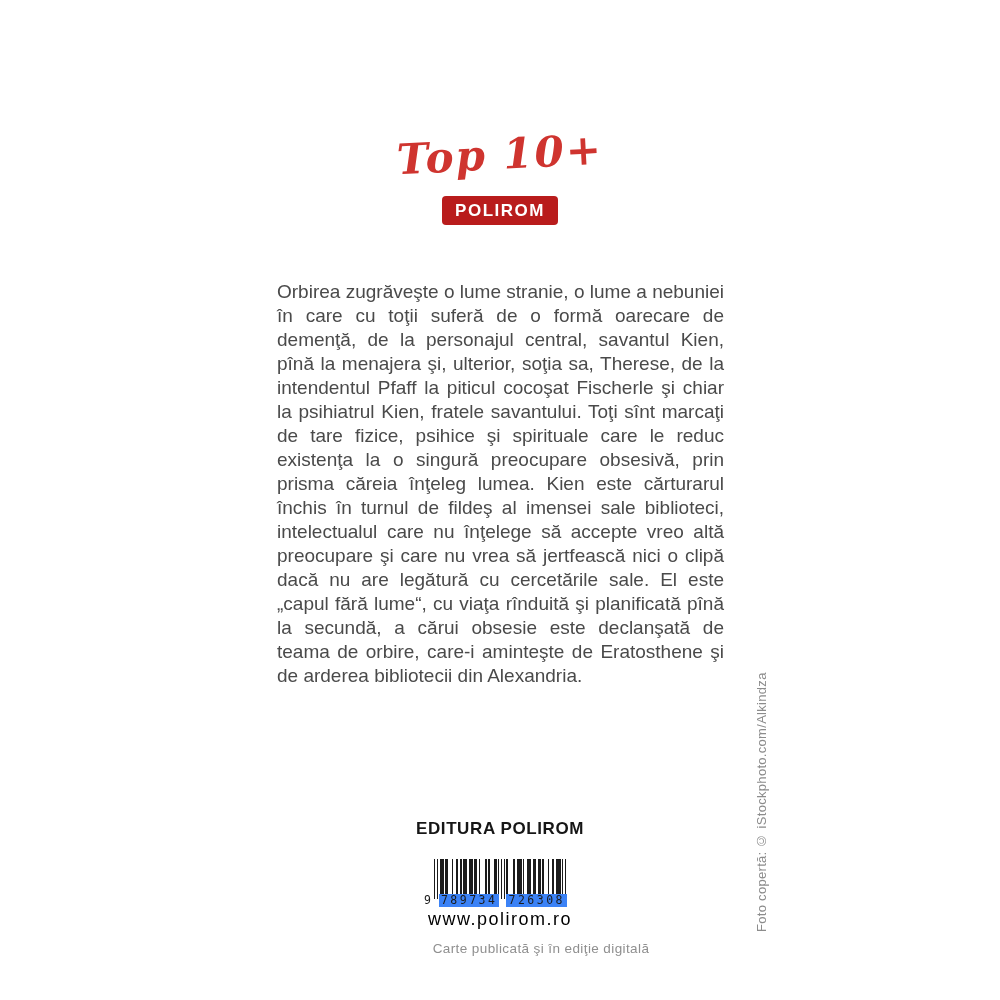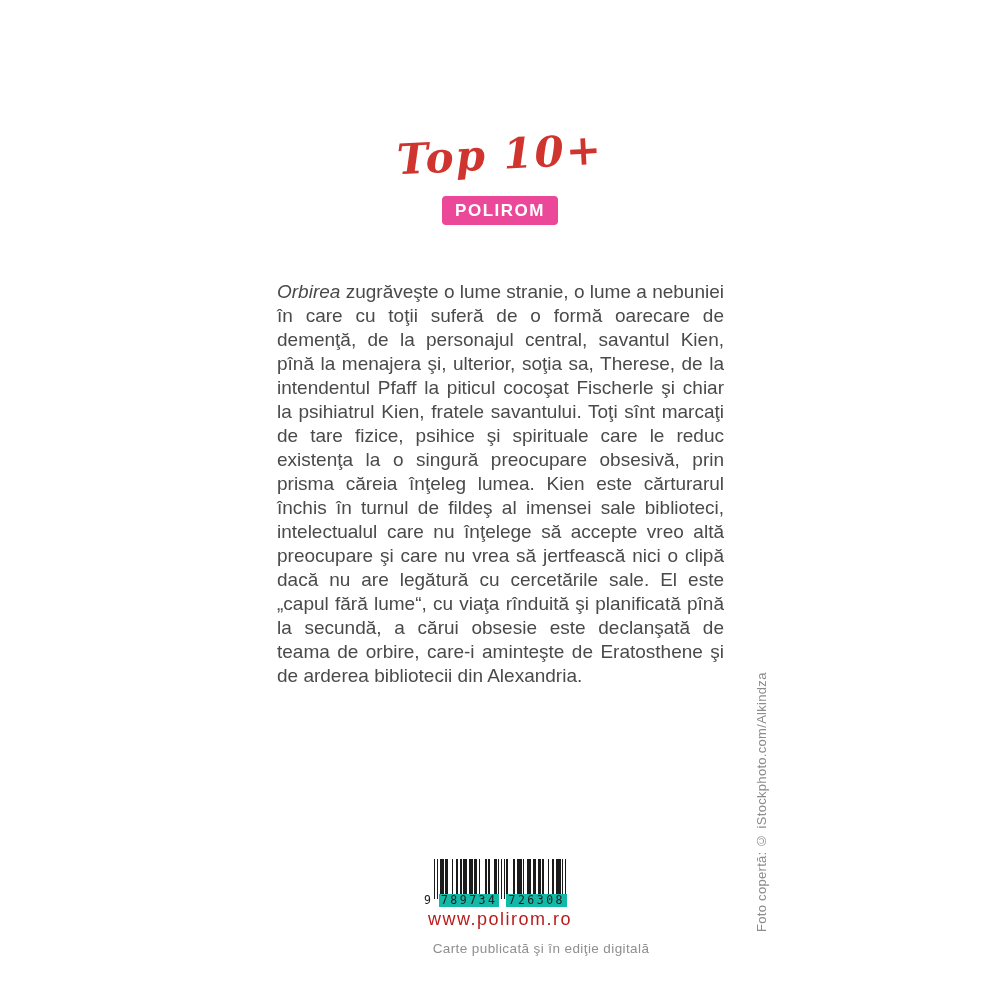--- a/index.html
+++ b/index.html
@@ -20,37 +20,37 @@
     color:#cf342f;
     transform:rotate(-3deg);
     letter-spacing:2px;
   }
   .badge-wrap{
     position:absolute;top:196px;left:0;width:100%;
     text-align:center;
   }
   .badge{
     display:inline-block;
-    background:#ec4899;
+    background:#b91c1c;
     color:#ffffff;
     font-weight:bold;
     font-size:17px;
     letter-spacing:1.5px;
     padding:5px 13px 4px 13px;
     border-radius:4px;
   }
   
   .desc{
     position:absolute;
     left:277px;top:261px;width:447px;
     font-size:19px;line-height:24px;
     color:#4a4a4a;
     text-align:justify;
   }
-  .desc .title-it{font-style:italic;}
+  .desc .title-it{}
   
   .credit{
     position:absolute;
     left:754px;top:652px;height:280px;width:22px;
     writing-mode:vertical-rl;
     transform:rotate(180deg);
     font-size:13px;
     color:#8c8c8c;
     letter-spacing:0.3px;
     white-space:nowrap;
@@ -78,26 +78,26 @@
   }
   .bars .bar{width:1.4px;background:#1b1b1b;}
   .bars .gap{width:1.4px;background:#ffffff;}
   .bc-digits{
     position:absolute;bottom:-4px;left:0;width:100%;
     display:flex;justify-content:space-between;align-items:flex-end;
     font-family:"DejaVu Sans Mono", monospace;
     font-size:11.5px;color:#1b1b1b;line-height:1;
   }
   .bc-digits .d9{margin-left:-11px;background:#ffffff;padding:1px 1px;}
-  .bc-digits .grp{background:#14b8a6;padding:1px 2px;letter-spacing:2.5px;}
+  .bc-digits .grp{background:#3b82f6;padding:1px 2px;letter-spacing:2.5px;}
   .website{
     position:absolute;top:909px;left:0;width:100%;
     text-align:center;
     font-size:18px;letter-spacing:1.5px;
-    color:#b91c1c;
+    color:#000000;
   }
   .digital-note{
     position:absolute;top:941px;left:0;width:100%;
     text-align:center;
     font-size:13.5px;letter-spacing:0.4px;
     color:#8f8f8f;
     padding-left:41px;
   }
 </style>
 </head>
@@ -108,20 +108,21 @@
   <div class="top10">Top 10+</div>
 
   <div class="badge-wrap">
     <span class="badge">POLIROM</span>
   </div>
 
   <p class="desc"><span class="title-it">Orbirea</span><span> zugrăveşte o lume stranie, o lume a nebuniei în care cu toţii suferă de o formă oarecare de demenţă, de la personajul central, savantul Kien, pînă la menajera şi, ulterior, soţia sa, Therese, de la intendentul Pfaff la piticul cocoşat Fischerle şi chiar la psihiatrul Kien, fratele savantului. Toţi sînt marcaţi de tare fizice, psihice şi spirituale care le reduc existenţa la o singură preocupare obsesivă, prin prisma căreia înţeleg lumea. Kien este cărturarul închis în turnul de fildeş al imensei sale biblioteci, intelectualul care nu înţelege să accepte vreo altă preocupare şi care nu vrea să jertfească nici o clipă dacă nu are legătură cu cercetările sale. El este „capul fără lume“, cu viaţa rînduită şi planificată pînă la secundă, a cărui obsesie este declanşată de teama de orbire, care-i aminteşte de Eratosthene şi de arderea bibliotecii din Alexandria.</span></p>
 
   <div class="credit">Foto copertă: © iStockphoto.com/Alkindza</div>
 
+  <div class="publisher">EDITURA POLIROM</div>
 
 
   <div class="barcode">
     <div class="bars">
         <span class="bar"></span>
         <span class="gap"></span>
         <span class="bar"></span>
         <span class="gap"></span>
         <span class="bar"></span>
         <span class="bar"></span>

